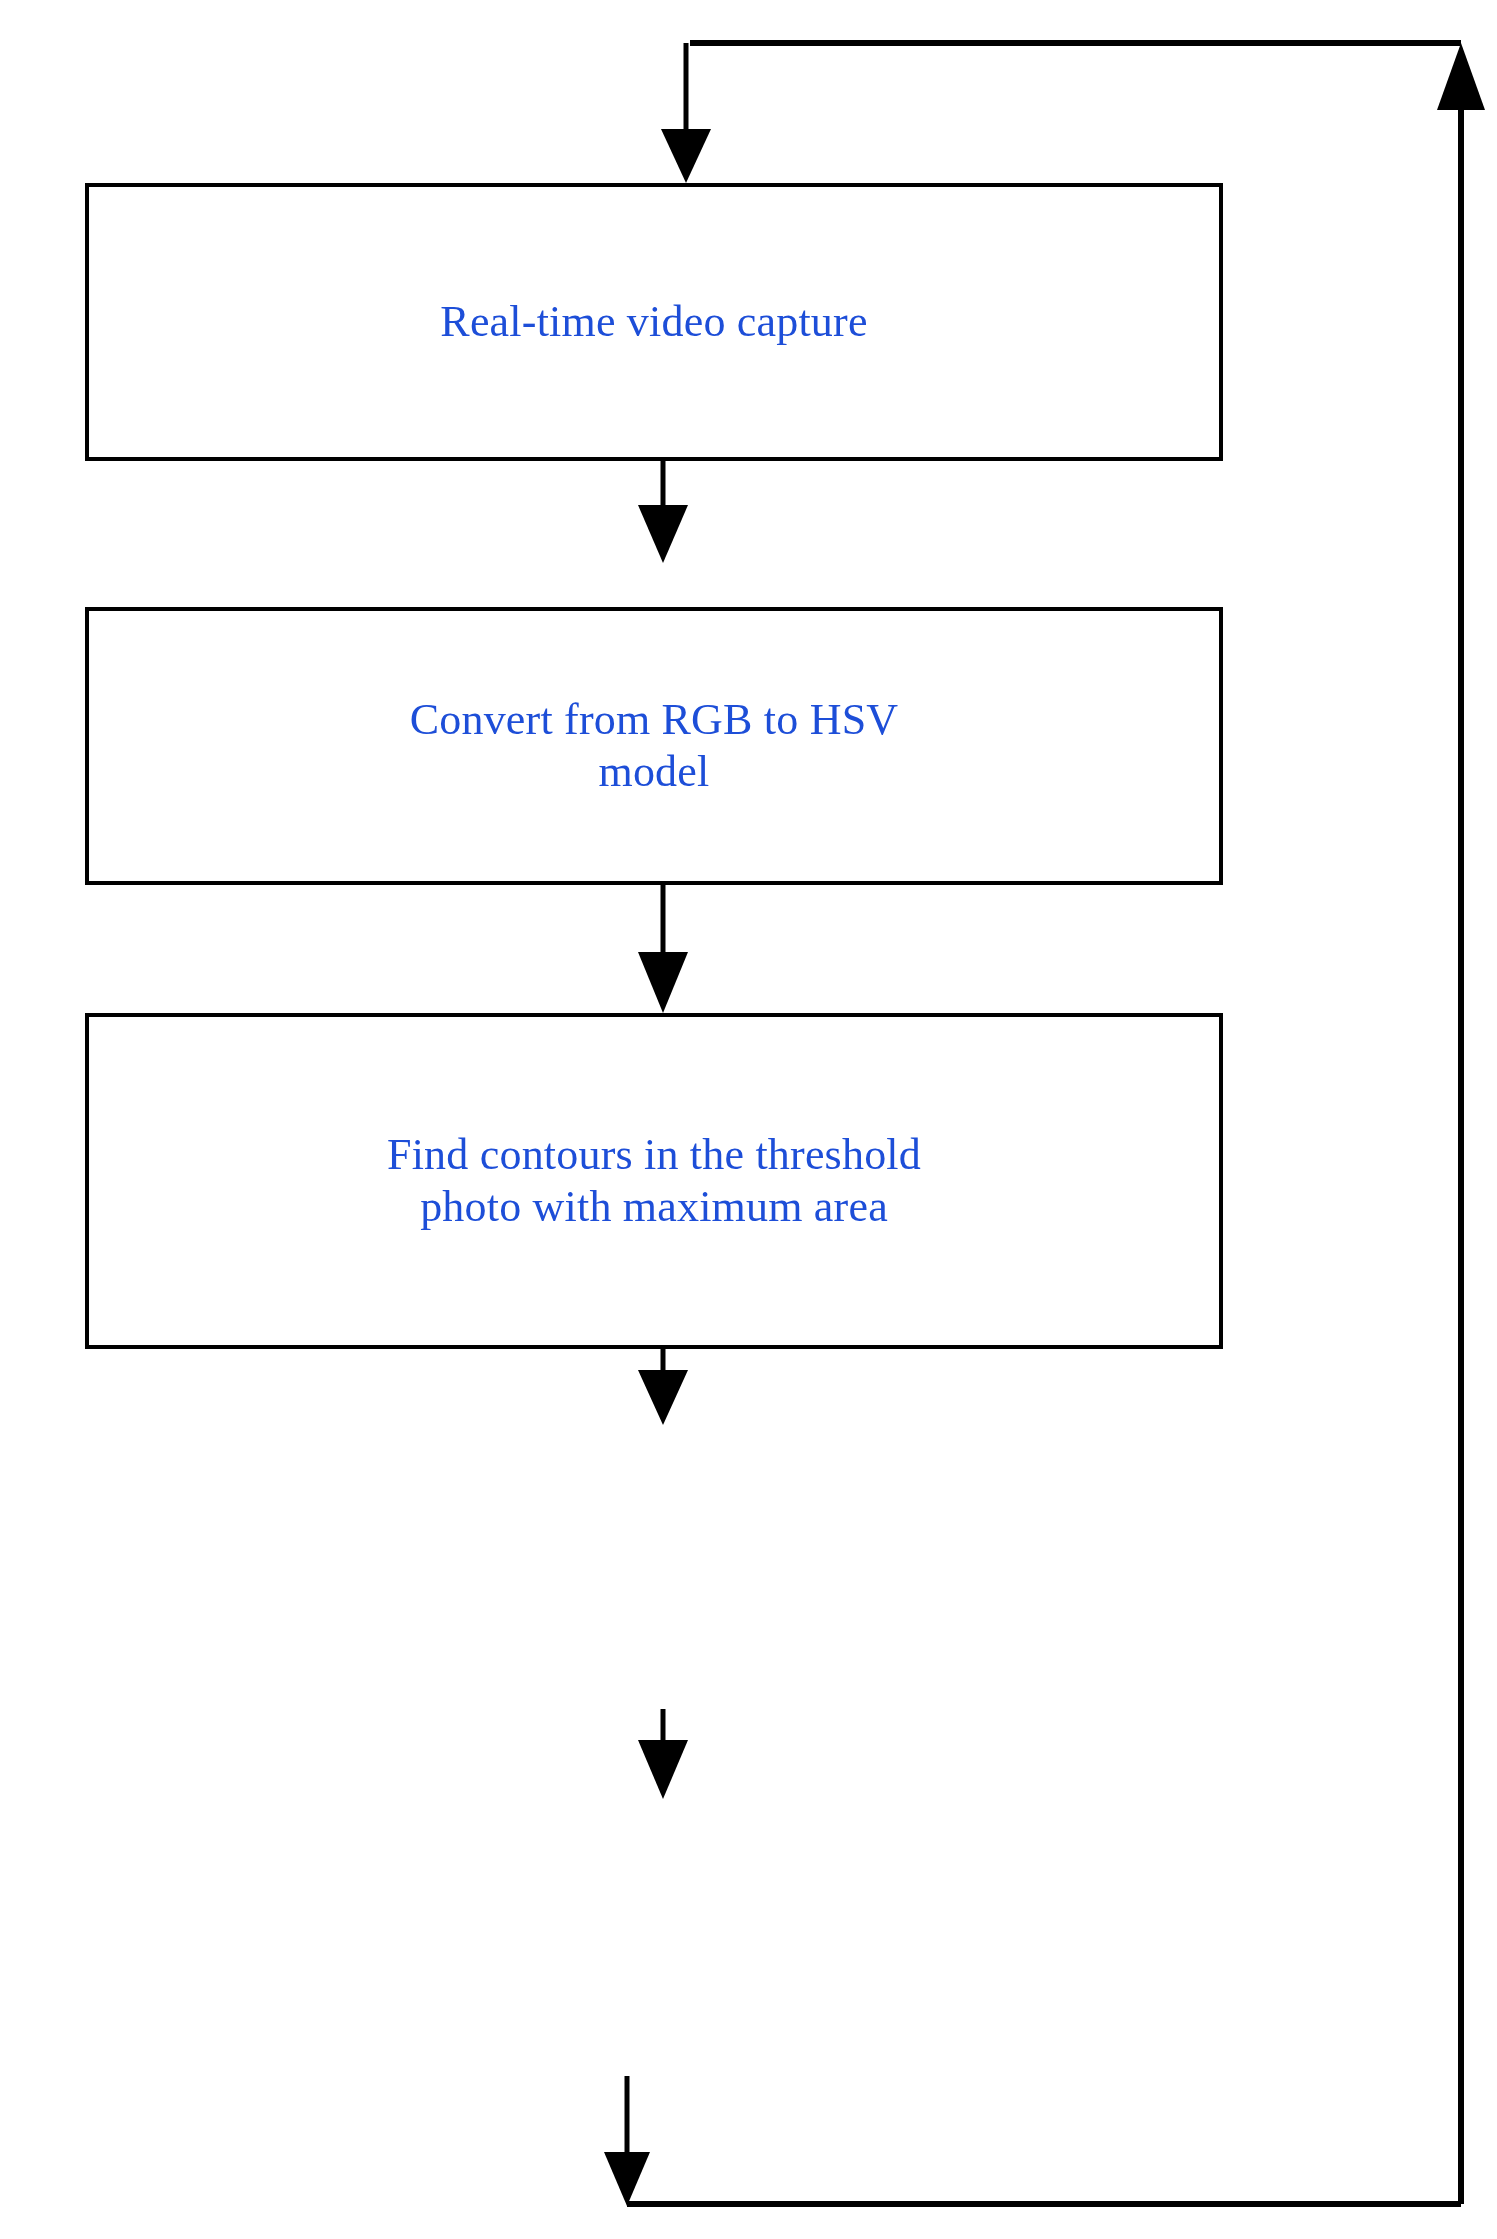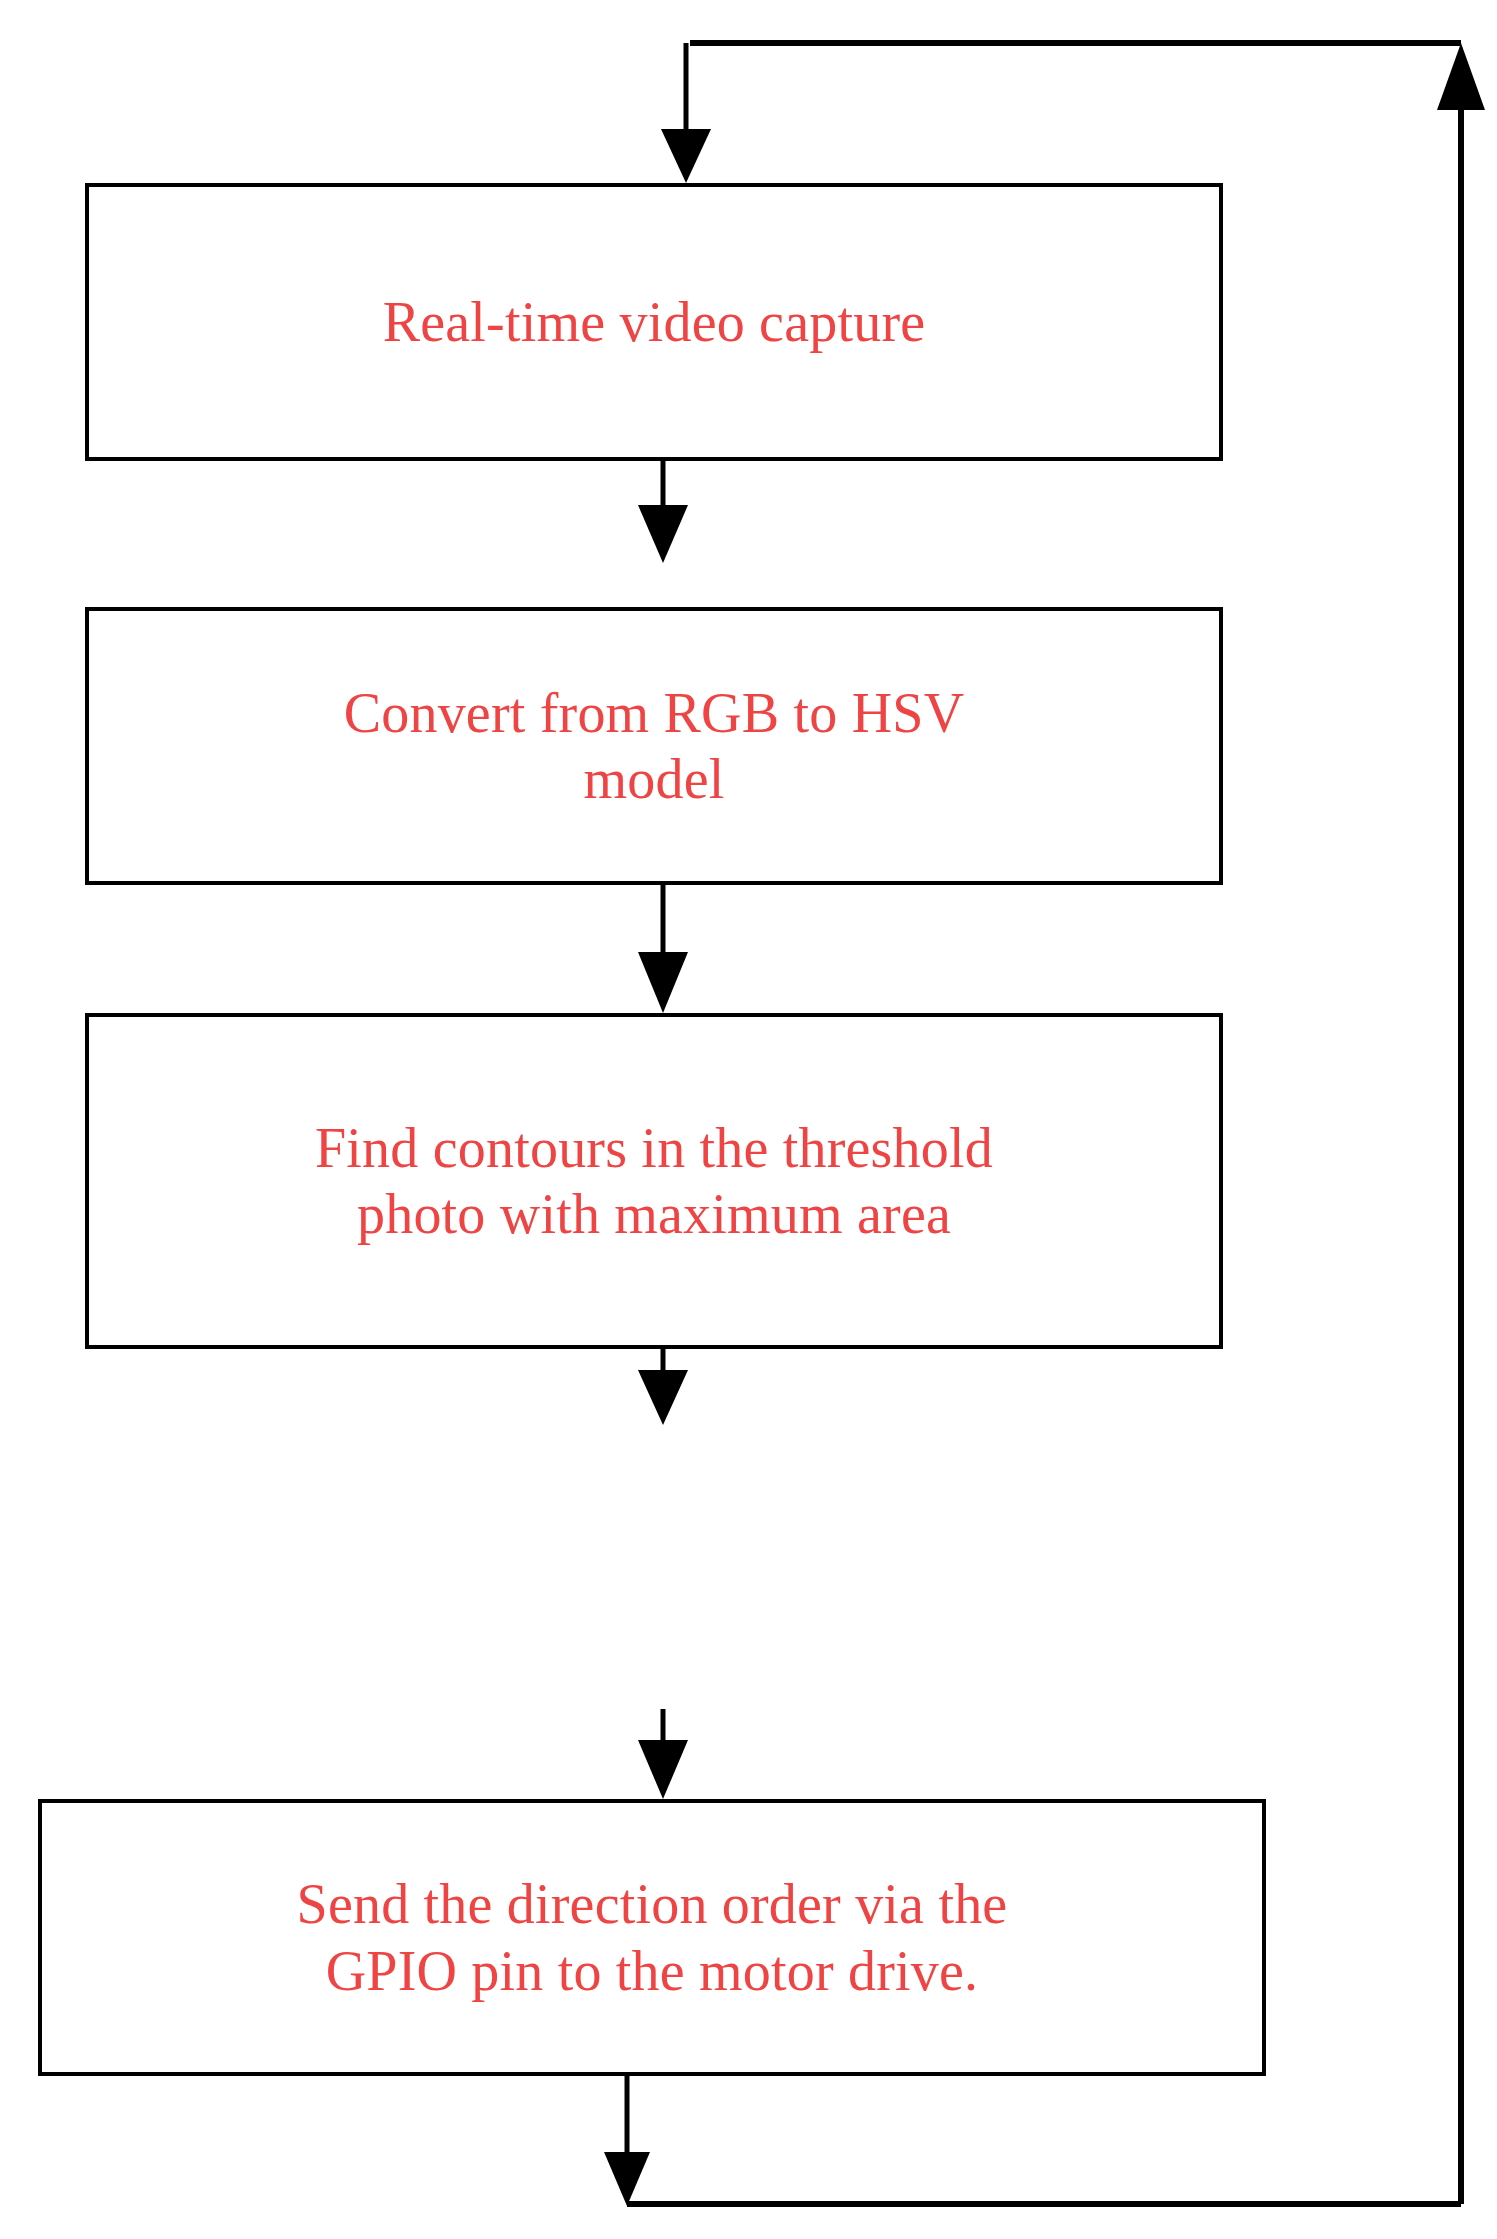--- a/index.html
+++ b/index.html
@@ -32,23 +32,23 @@
     background: #ffffff;
     display: flex;
     align-items: center;
     justify-content: center;
     text-align: center;
   }
   .node-label {
     display: block;
     width: 94%;
     font-family: "Liberation Serif", "DejaVu Serif", serif;
-    font-size: 56px;
+    font-size: 44px;
     line-height: 1.18;
-    color: #ef4444;
+    color: #1d4ed8;
     letter-spacing: 0.2px;
     white-space: pre-line;
   }
   
   #node-0 { left: 85px;  top: 183px;  width: 1138px; height: 278px; }
   #node-1 { left: 85px;  top: 563px;  width: 1138px; height: 278px; margin-top: 44px; }
   #node-2 { left: 85px;  top: 1013px; width: 1138px; height: 336px; }
   #node-3 { left: 120px; top: 1425px; width: 1116px; height: 284px; }
   #node-4 { left: 38px;  top: 1799px; width: 1228px; height: 277px; }
 </style>
@@ -108,18 +108,14 @@
     <span class="node-label">Convert from RGB to HSV
 model</span>
   </div>
 
   <div class="node" id="node-2">
     <span class="node-label">Find contours in the threshold
 photo with maximum area</span>
   </div>
 
 
-  <div class="node" id="node-4">
-    <span class="node-label">Send the direction order via the
-GPIO pin to the motor drive.</span>
-  </div>
 
 </div>
 
 </body></html>

